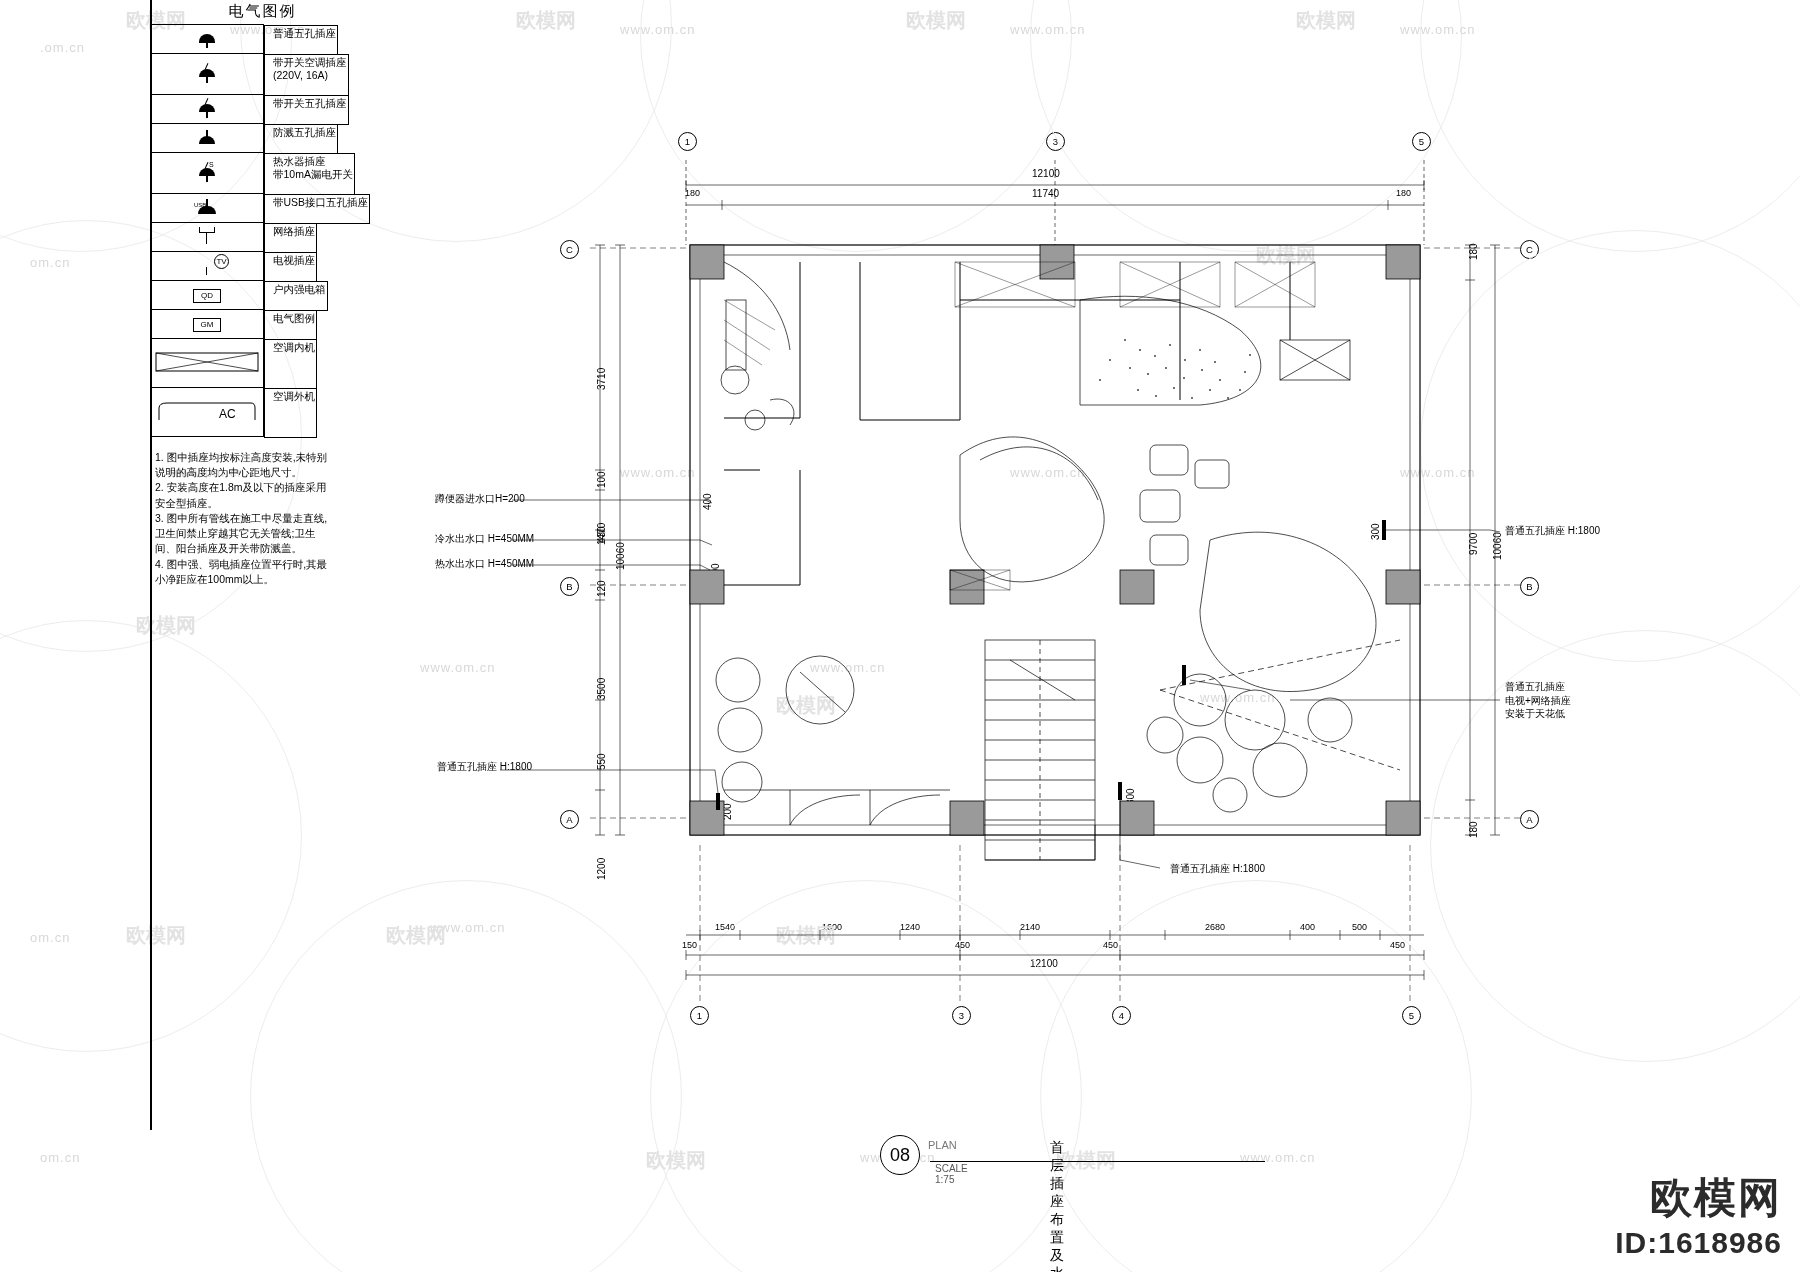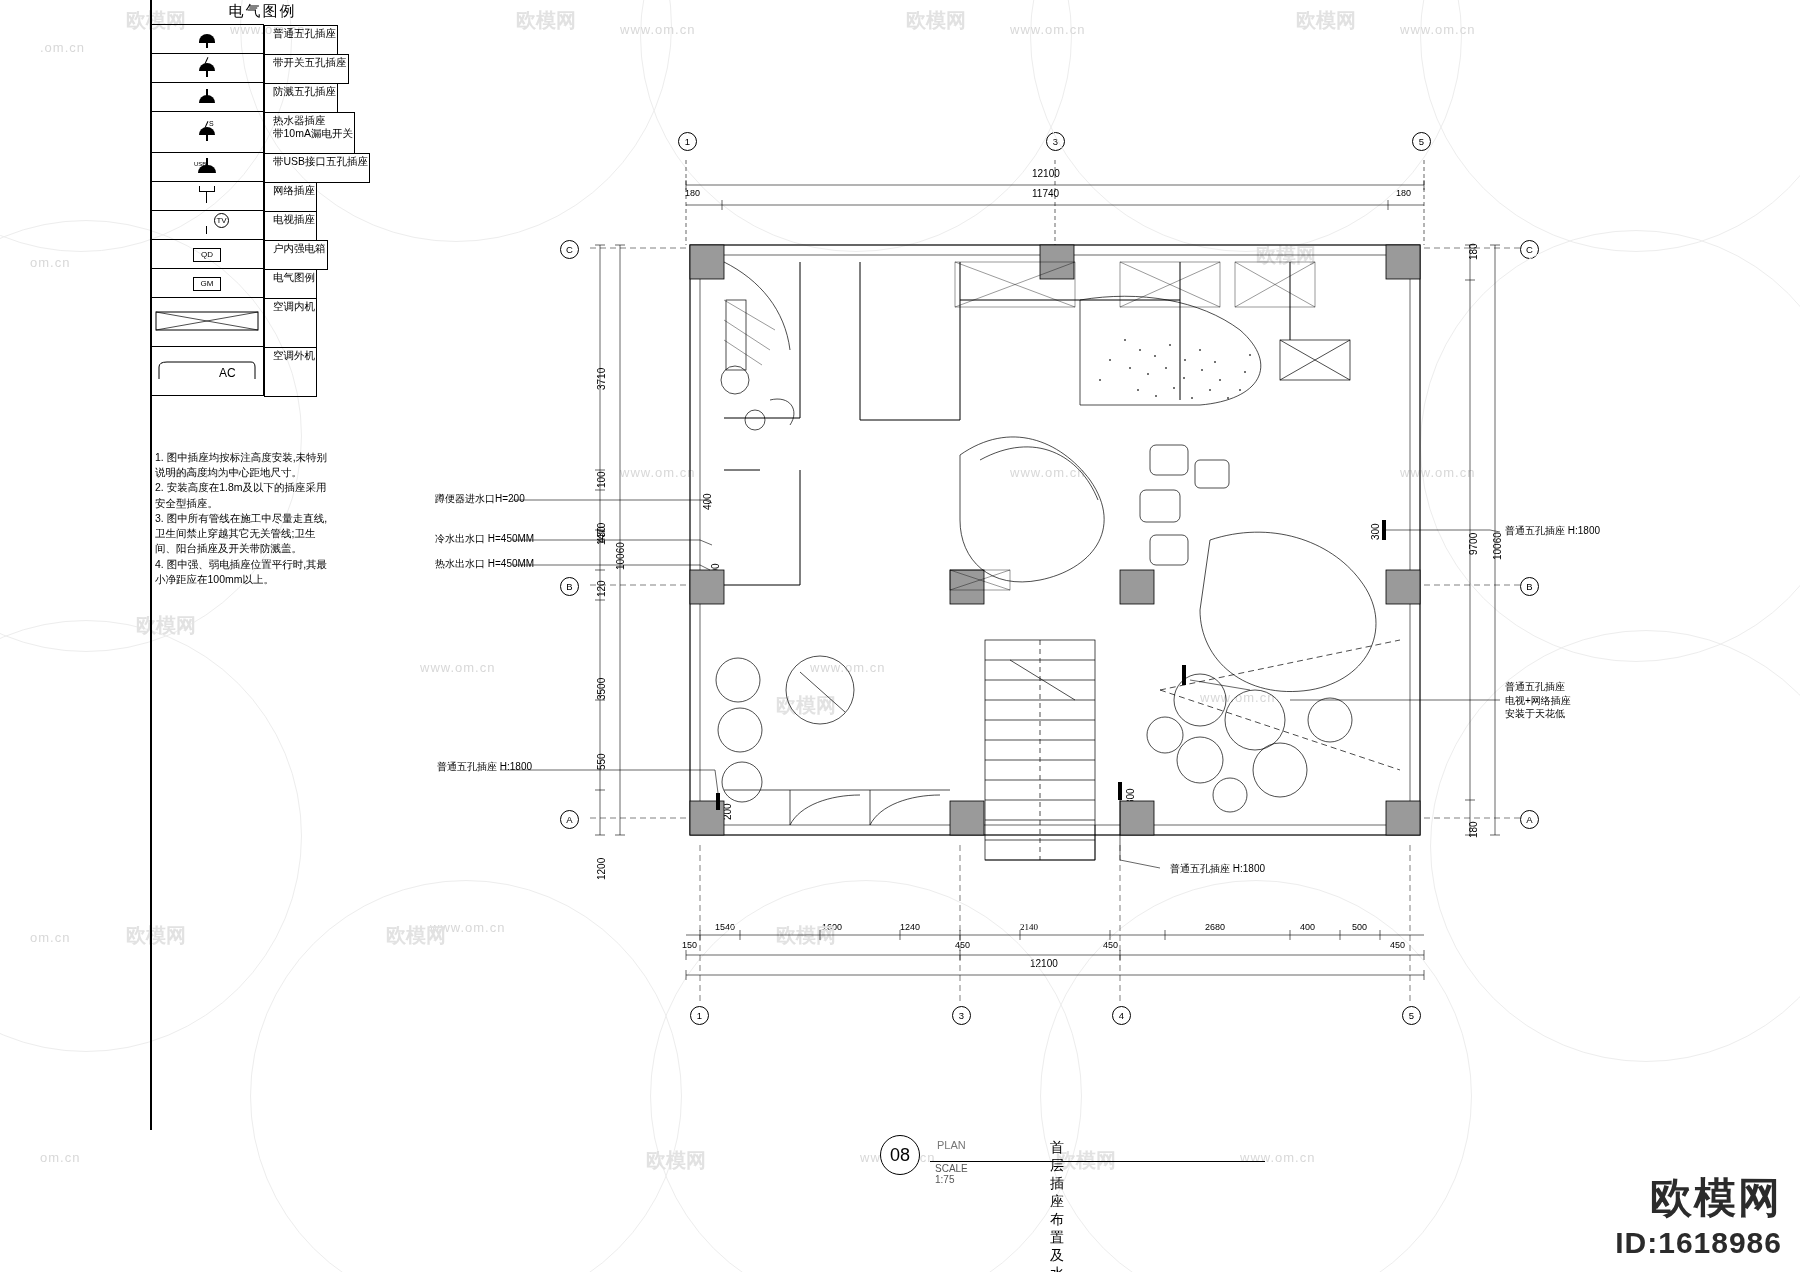--- a/index.html
+++ b/index.html
@@ -47,21 +47,21 @@
   .vlbl{position:absolute;font-size:10px;white-space:nowrap;transform-origin:left top;transform:rotate(-90deg);}
   .grid-bub{position:absolute;width:17px;height:17px;border:1px solid #000;border-radius:50%;
             font-size:9.5px;text-align:center;line-height:17px;background:#fff;}
 
   #footer{position:absolute;left:880px;top:1135px;z-index:10;}
   .fbub{position:absolute;left:0;top:0;width:38px;height:38px;border:1px solid #000;border-radius:50%;
         text-align:center;line-height:38px;font-size:18px;background:#fff;}
   .ftitle{position:absolute;left:55px;top:4px;font-size:14px;letter-spacing:1px;}
   .fline{position:absolute;left:50px;top:26px;width:335px;height:1px;background:#000;}
   .fscale{position:absolute;left:55px;top:28px;font-size:10px;color:#555;}
-  .fplan{position:absolute;left:48px;top:4px;font-size:11px;color:#777;margin-left:9px;}
+  .fplan{position:absolute;left:48px;top:4px;font-size:11px;color:#777;}
 
   #idblock{position:absolute;right:18px;bottom:12px;text-align:right;z-index:20;}
   #idblock .big{font-size:42px;font-weight:bold;color:#2b2b2b;letter-spacing:2px;}
   #idblock .id{font-size:30px;font-weight:bold;color:#2b2b2b;letter-spacing:1px;}
 </style>
 </head>
 <body>
 
 <div class="wm-layer">
   <div class="wm-arc" style="left:-130px;top:-170px;width:420px;height:420px;"></div>
@@ -112,20 +112,27 @@
 
 <div class="vline"></div>
 
 <div id="legend">
   <div class="ltitle">电气图例</div>
   <table>
     <tbody>
         <tr>
       <td class="sym"><span class="sym-socket"></span></td>
       <td class="lbl">普通五孔插座</td>
+    </tr>
+    <tr>
+      <td class="sym twoline">
+        <span class="sym-sw"><span class="tick"></span><span class="cap"></span><span class="stem"></span></span>
+      </td>
+      <td class="lbl twoline" style="white-space:pre-line">带开关空调插座
+(220V, 16A)</td>
     </tr>
     <tr>
       <td class="sym">
         <span class="sym-sw"><span class="tick"></span><span class="cap"></span><span class="stem"></span></span>
       </td>
       <td class="lbl">带开关五孔插座</td>
     </tr>
     <tr>
       <td class="sym">
         <span style="display:inline-block;position:relative;width:22px;height:14px;">
@@ -446,21 +453,21 @@
 <div class="vlbl sm" style="left:1468px;top:260px;">180</div>
 <div class="vlbl" style="left:1468px;top:555px;">9700</div>
 <div class="vlbl" style="left:1492px;top:560px;">10060</div>
 <div class="vlbl sm" style="left:1468px;top:838px;">180</div>
 
 <div class="lbl sm" style="left:682px;top:940px;">150</div>
 <div class="lbl sm" style="left:715px;top:922px;">1540</div>
 <div class="lbl sm" style="left:822px;top:922px;">1600</div>
 <div class="lbl sm" style="left:900px;top:922px;">1240</div>
 <div class="lbl sm" style="left:955px;top:940px;">450</div>
-<div class="lbl sm" style="left:1020px;top:922px;font-family:Liberation Serif, serif;">2140</div>
+<div class="lbl sm" style="left:1020px;top:922px;">2140</div>
 <div class="lbl sm" style="left:1103px;top:940px;">450</div>
 <div class="lbl sm" style="left:1205px;top:922px;">2680</div>
 <div class="lbl sm" style="left:1300px;top:922px;">400</div>
 <div class="lbl sm" style="left:1352px;top:922px;">500</div>
 <div class="lbl sm" style="left:1390px;top:940px;">450</div>
 <div class="lbl" style="left:1030px;top:958px;">12100</div>
 
 <div class="lbl" style="left:435px;top:492px;">蹲便器进水口H=200</div>
 <div class="lbl" style="left:435px;top:532px;">冷水出水口 H=450MM</div>
 <div class="lbl" style="left:435px;top:557px;text-align:center;">热水出水口 H=450MM</div>

